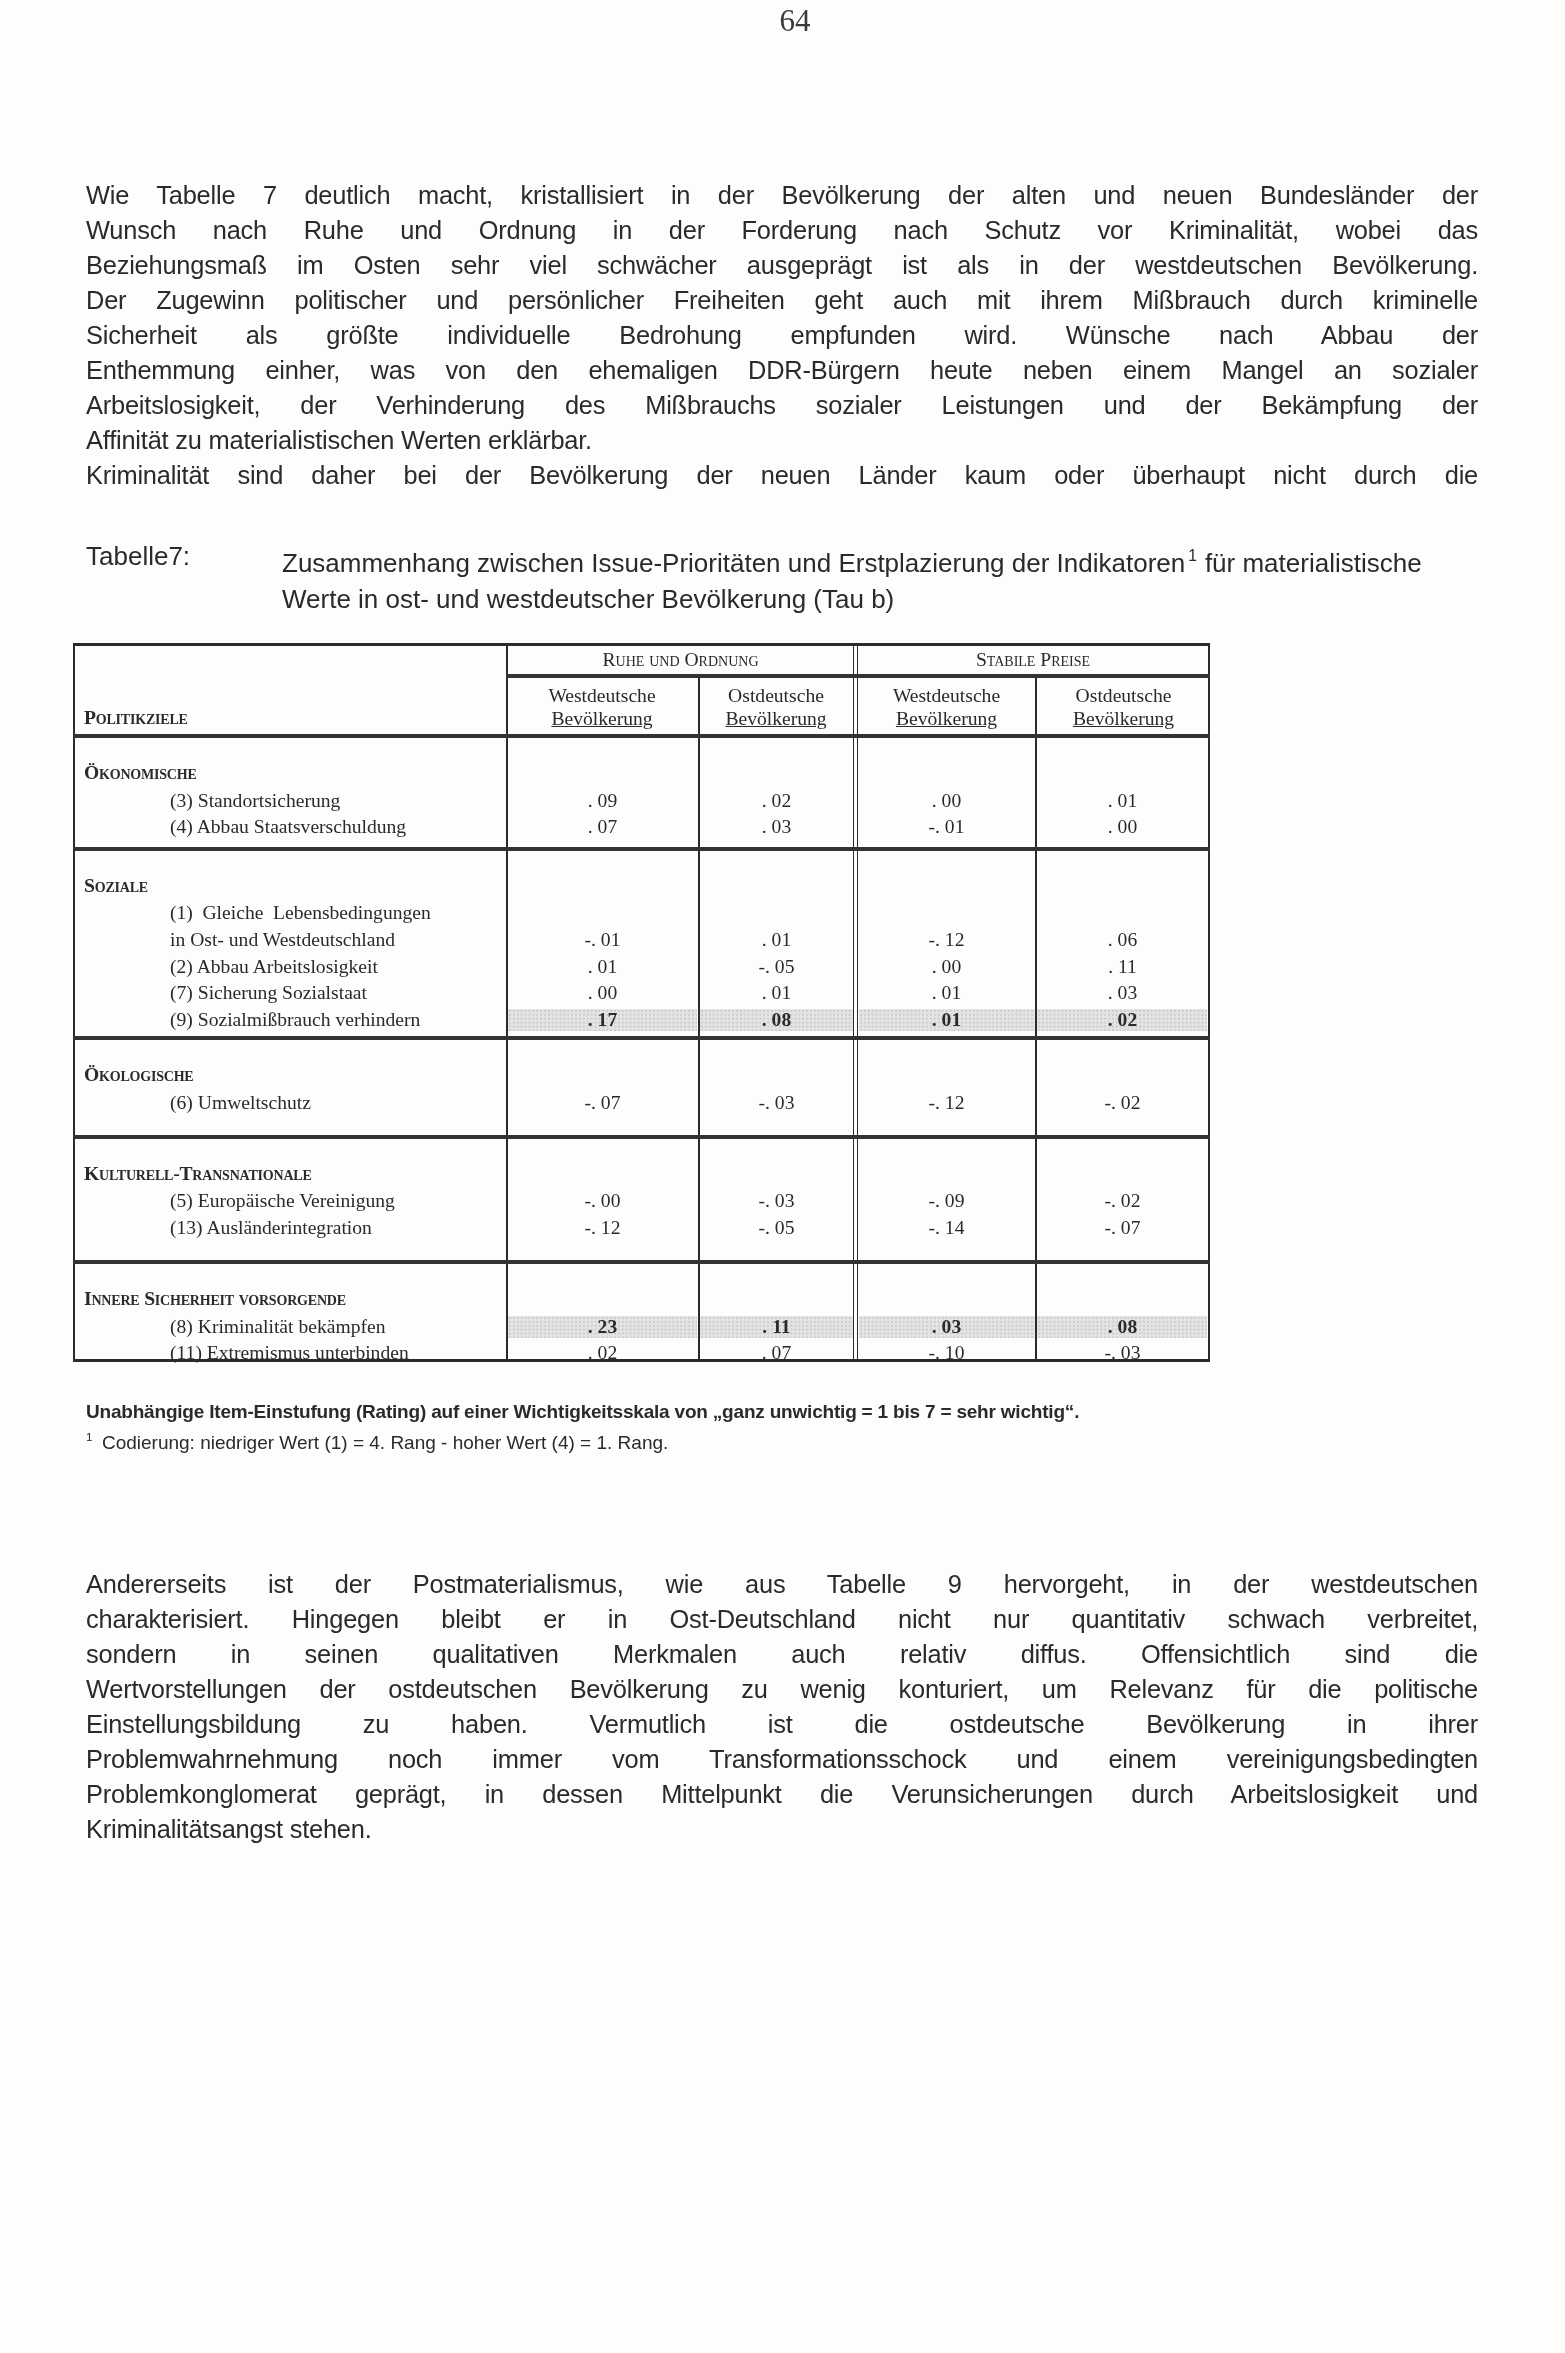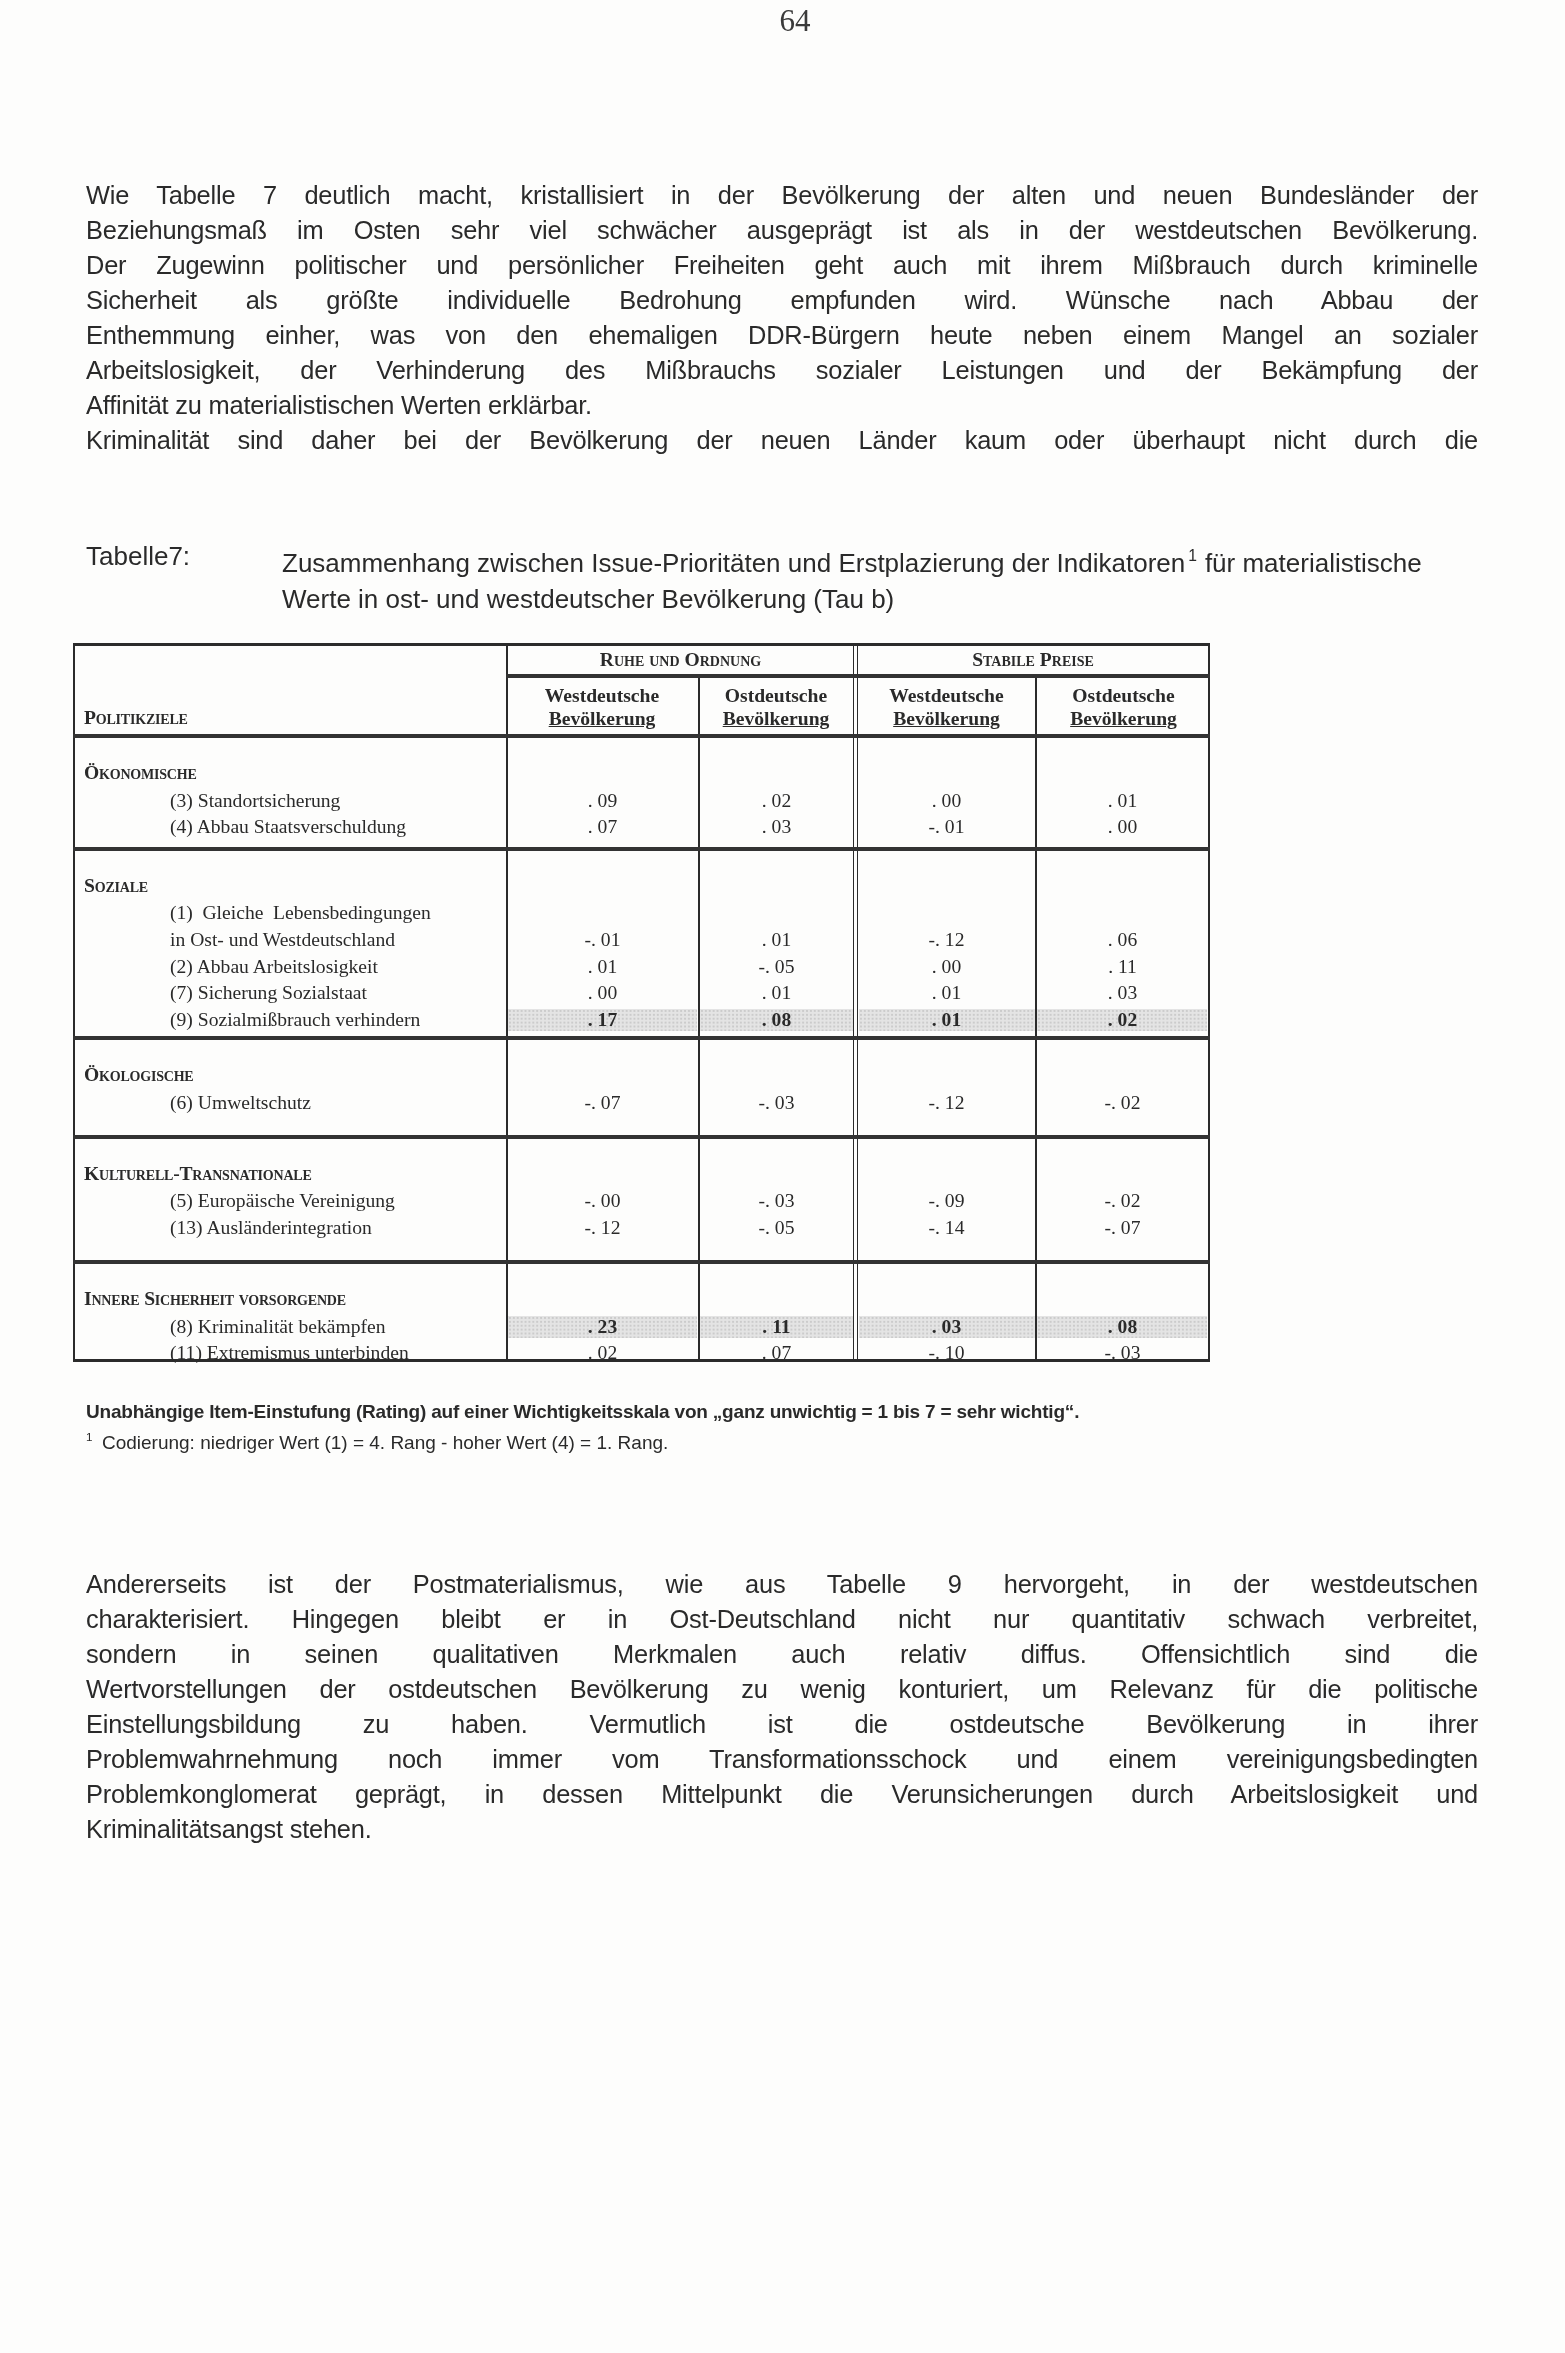--- a/index.html
+++ b/index.html
@@ -62,21 +62,21 @@
     }
     .tbl .outer {
       position: absolute; left: 0; top: 0; width: 1137px; height: 719px;
       border: 2.3px solid #2b2b2b; border-top-width: 3.9px; border-bottom-width: 3.9px;
       box-sizing: border-box;
     }
     .vline { position: absolute; top: 0; width: 1.6px; background: #2b2b2b; }
     .vline.dbl { width: 3.9px; background: transparent; border-left: 1.6px solid #2b2b2b; border-right: 1.6px solid #2b2b2b; box-sizing: border-box; width: 4.7px; }
     .hline { position: absolute; left: 0; height: 3.9px; background: #333; }
     .hcell {
-      position: absolute; text-align: center; font-weight: bold; font-size: 19.6px; line-height: 23px;
+      position: absolute; text-align: center; font-weight: normal; font-size: 19.6px; line-height: 23px;
     }
     .smallcaps { font-variant: small-caps; }
     .group-head {
       position: absolute; left: 11px; font-size: 19.6px; font-variant: small-caps; font-weight: bold;
       letter-spacing: -0.2px;
     }
     .row-label {
       position: absolute; left: 97px; font-size: 19.6px; line-height: 23.5px; white-space: nowrap;
     }
     .val {
@@ -96,20 +96,21 @@
     .notes .n1 { font-weight: bold; letter-spacing: -0.2px; }
     .notes sup { font-size: 11.7px; vertical-align: 7.8px; margin-right: 9.4px; }
   </style>
 </head>
 <body>
 
 <div class="page-number">64</div>
 
 <div class="para" id="para1">
   <span class="line">Wie Tabelle 7 deutlich macht, kristallisiert in der Bevölkerung der alten und neuen Bundesländer der</span>
+  <span class="line">Wunsch nach Ruhe und Ordnung in der Forderung nach Schutz vor Kriminalität, wobei das</span>
   <span class="line">Beziehungsmaß im Osten sehr viel schwächer ausgeprägt ist als in der westdeutschen Bevölkerung.</span>
   <span class="line">Der Zugewinn politischer und persönlicher Freiheiten geht auch mit ihrem Mißbrauch durch kriminelle</span>
   <span class="line">Sicherheit als größte individuelle Bedrohung empfunden wird. Wünsche nach Abbau der</span>
   <span class="line">Enthemmung einher, was von den ehemaligen DDR-Bürgern heute neben einem Mangel an sozialer</span>
   <span class="line">Arbeitslosigkeit, der Verhinderung des Mißbrauchs sozialer Leistungen und der Bekämpfung der</span>
   <span class="line last">Affinität zu materialistischen Werten  erklärbar.</span>
   <span class="line">Kriminalität sind daher bei der Bevölkerung der neuen Länder kaum oder überhaupt nicht durch die</span>
 </div>
 
 <div class="caption">

